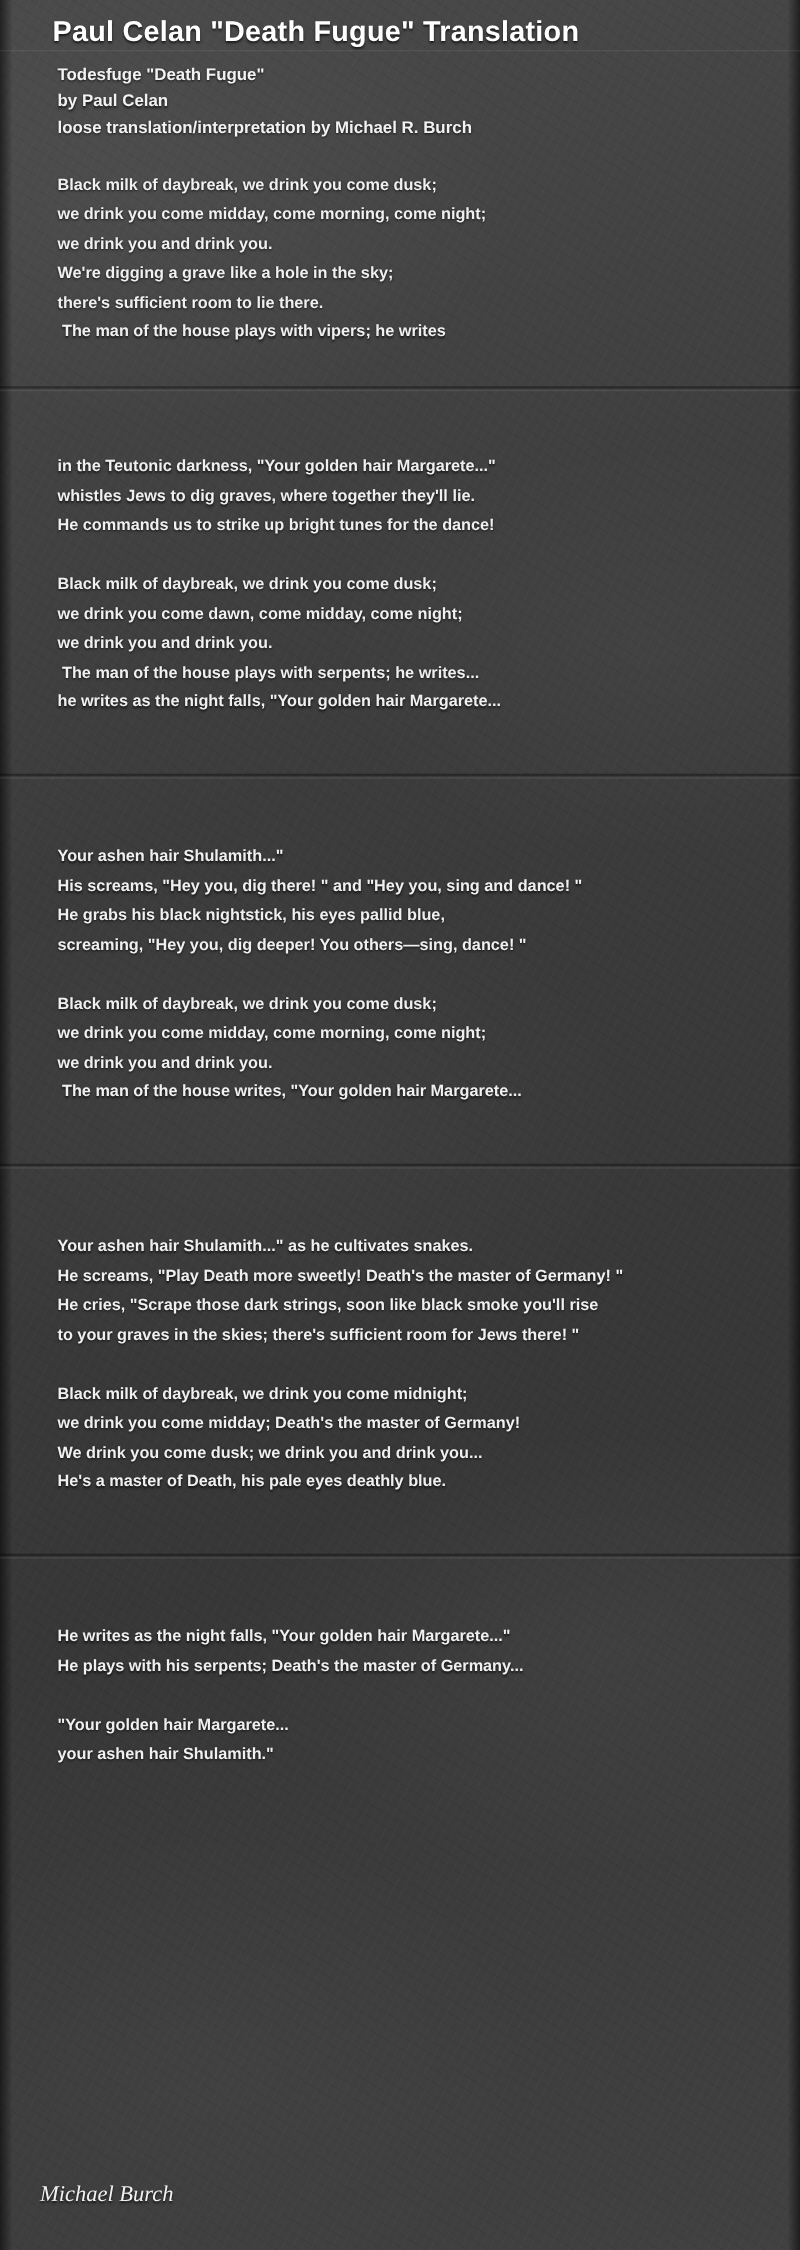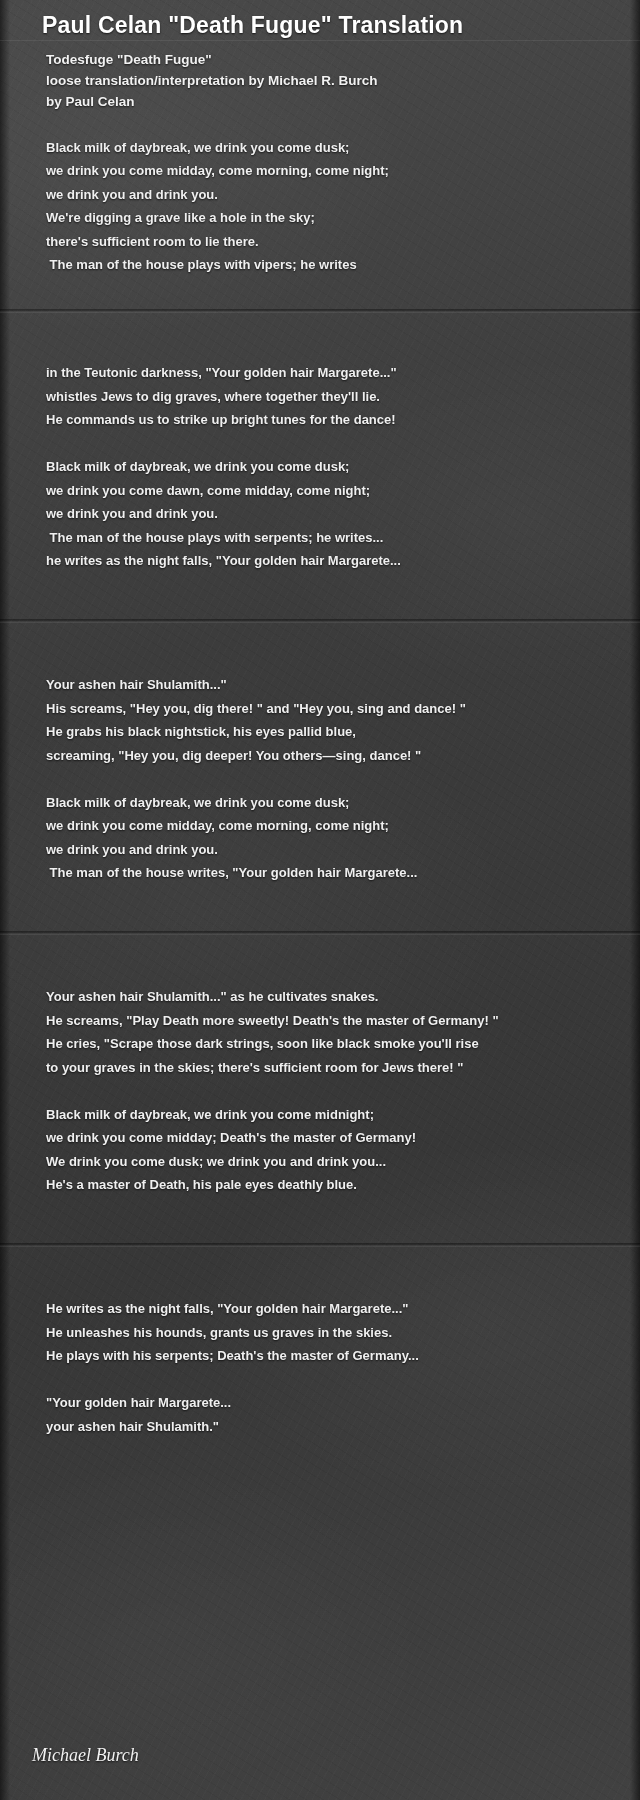--- a/index.html
+++ b/index.html
@@ -110,22 +110,22 @@
 <div id="page">
 
   <div class="page-edge-left"></div>
   <div class="page-edge-right"></div>
 
   <div class="poem-title">Paul Celan "Death Fugue" Translation</div>
 
   <div class="block" style="top:40px;height:270px;">
     <div class="block-inner" style="padding-top:8px;">
       <div class="byline-line">Todesfuge "Death Fugue"</div>
+      <div class="byline-line">by Paul Celan</div>
       <div class="byline-line">loose translation/interpretation by Michael R. Burch</div>
-      <div class="byline-line">by Paul Celan</div>
       <div class="poem-line blank"></div>
       <div class="poem-line">Black milk of daybreak, we drink you come dusk;</div>
       <div class="poem-line">we drink you come midday, come morning, come night;</div>
       <div class="poem-line">we drink you and drink you.</div>
       <div class="poem-line">We're digging a grave like a hole in the sky;</div>
       <div class="poem-line">there's sufficient room to lie there.</div>
       <div class="poem-line"> The man of the house plays with vipers; he writes</div>
     </div>
   </div>
   <div class="sep" style="top:310px;"></div>
@@ -171,21 +171,20 @@
       <div class="poem-line">we drink you come midday; Death's the master of Germany!</div>
       <div class="poem-line">We drink you come dusk; we drink you and drink you...</div>
       <div class="poem-line">He's a master of Death, his pale eyes deathly blue.</div>
     </div>
   </div>
   <div class="sep" style="top:1244px;"></div>
 
   <div class="block" style="top:1246px;height:554px;border-bottom:none;">
     <div class="block-inner" style="padding-top:50px;">
       <div class="poem-line">He writes as the night falls, "Your golden hair Margarete..."</div>
-      <div class="poem-line">He unleashes his hounds, grants us graves in the skies.</div>
       <div class="poem-line">He plays with his serpents; Death's the master of Germany...</div>
       <div class="poem-line blank"></div>
       <div class="poem-line">"Your golden hair Margarete...</div>
       <div class="poem-line">your ashen hair Shulamith."</div>
     </div>
   </div>
 
   <div class="author-signature">Michael Burch</div>
 
 </div>

